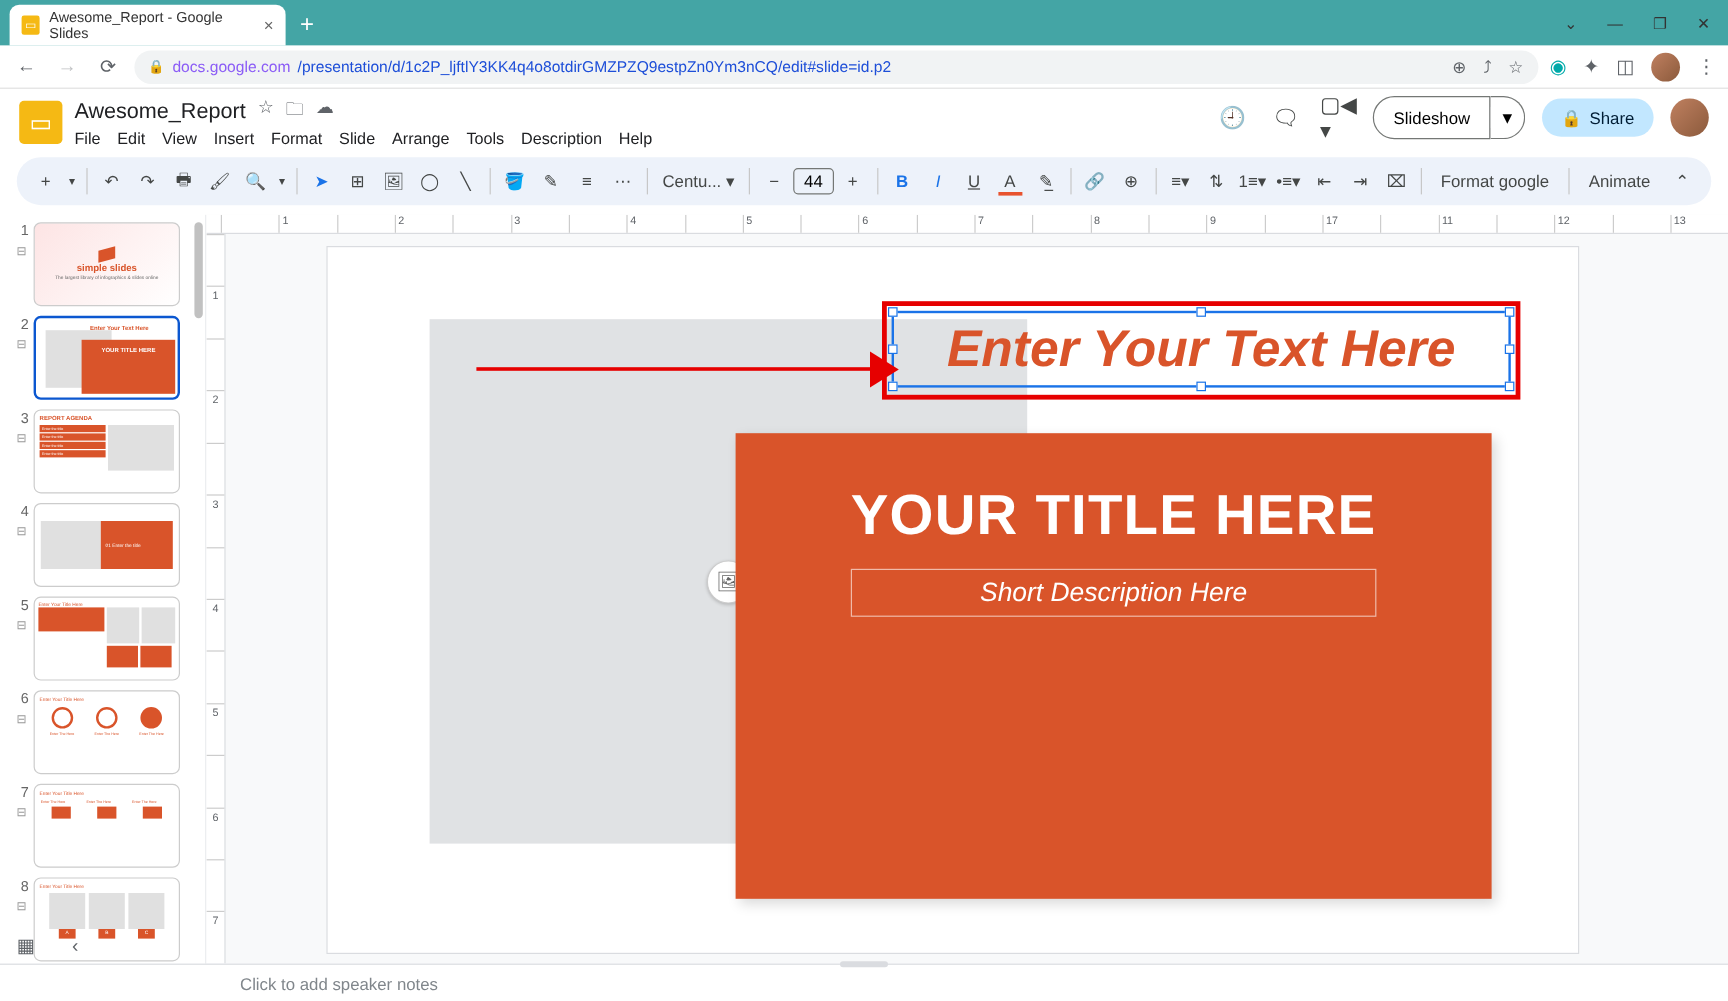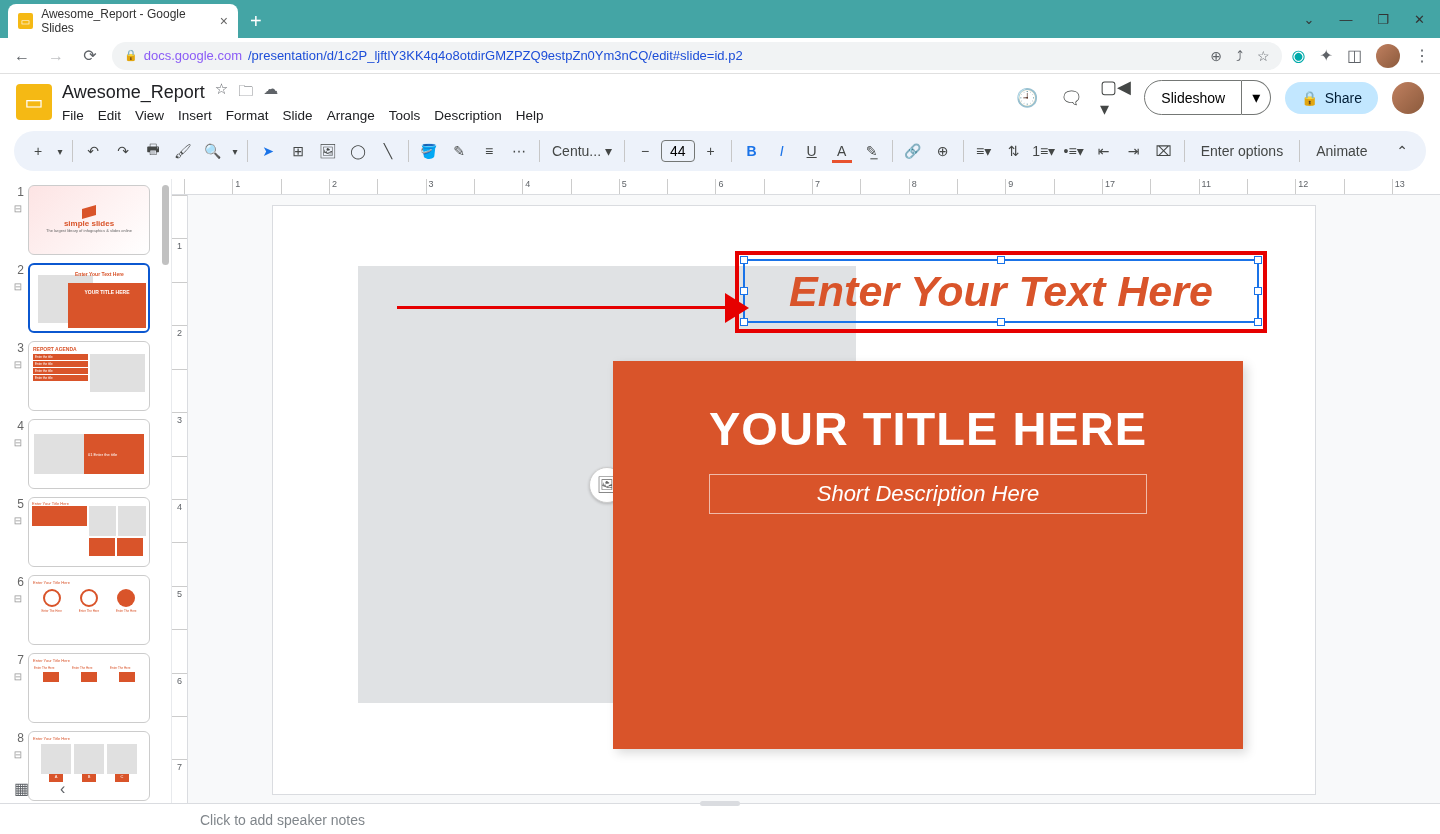--- a/index.html
+++ b/index.html
@@ -260,21 +260,21 @@
   <span class="tb-btn">⊕</span>
   <span class="tb-sep"></span>
   <span class="tb-btn">≡▾</span>
   <span class="tb-btn">⇅</span>
   <span class="tb-btn">1≡▾</span>
   <span class="tb-btn">•≡▾</span>
   <span class="tb-btn">⇤</span>
   <span class="tb-btn">⇥</span>
   <span class="tb-btn">⌧</span>
   <span class="tb-sep"></span>
-  <span class="tb-text-btn">Enter options</span>
+  <span class="tb-text-btn">Format google</span>
   <span class="tb-sep"></span>
   <span class="tb-text-btn">Animate</span>
   <span class="tb-btn" style="margin-left:auto;">⌃</span>
 </div>
 
 <div class="main">
   <div class="slide-panel">
     <div class="scrollbar-fake"></div>
 
     <div class="slide-thumb-row">

